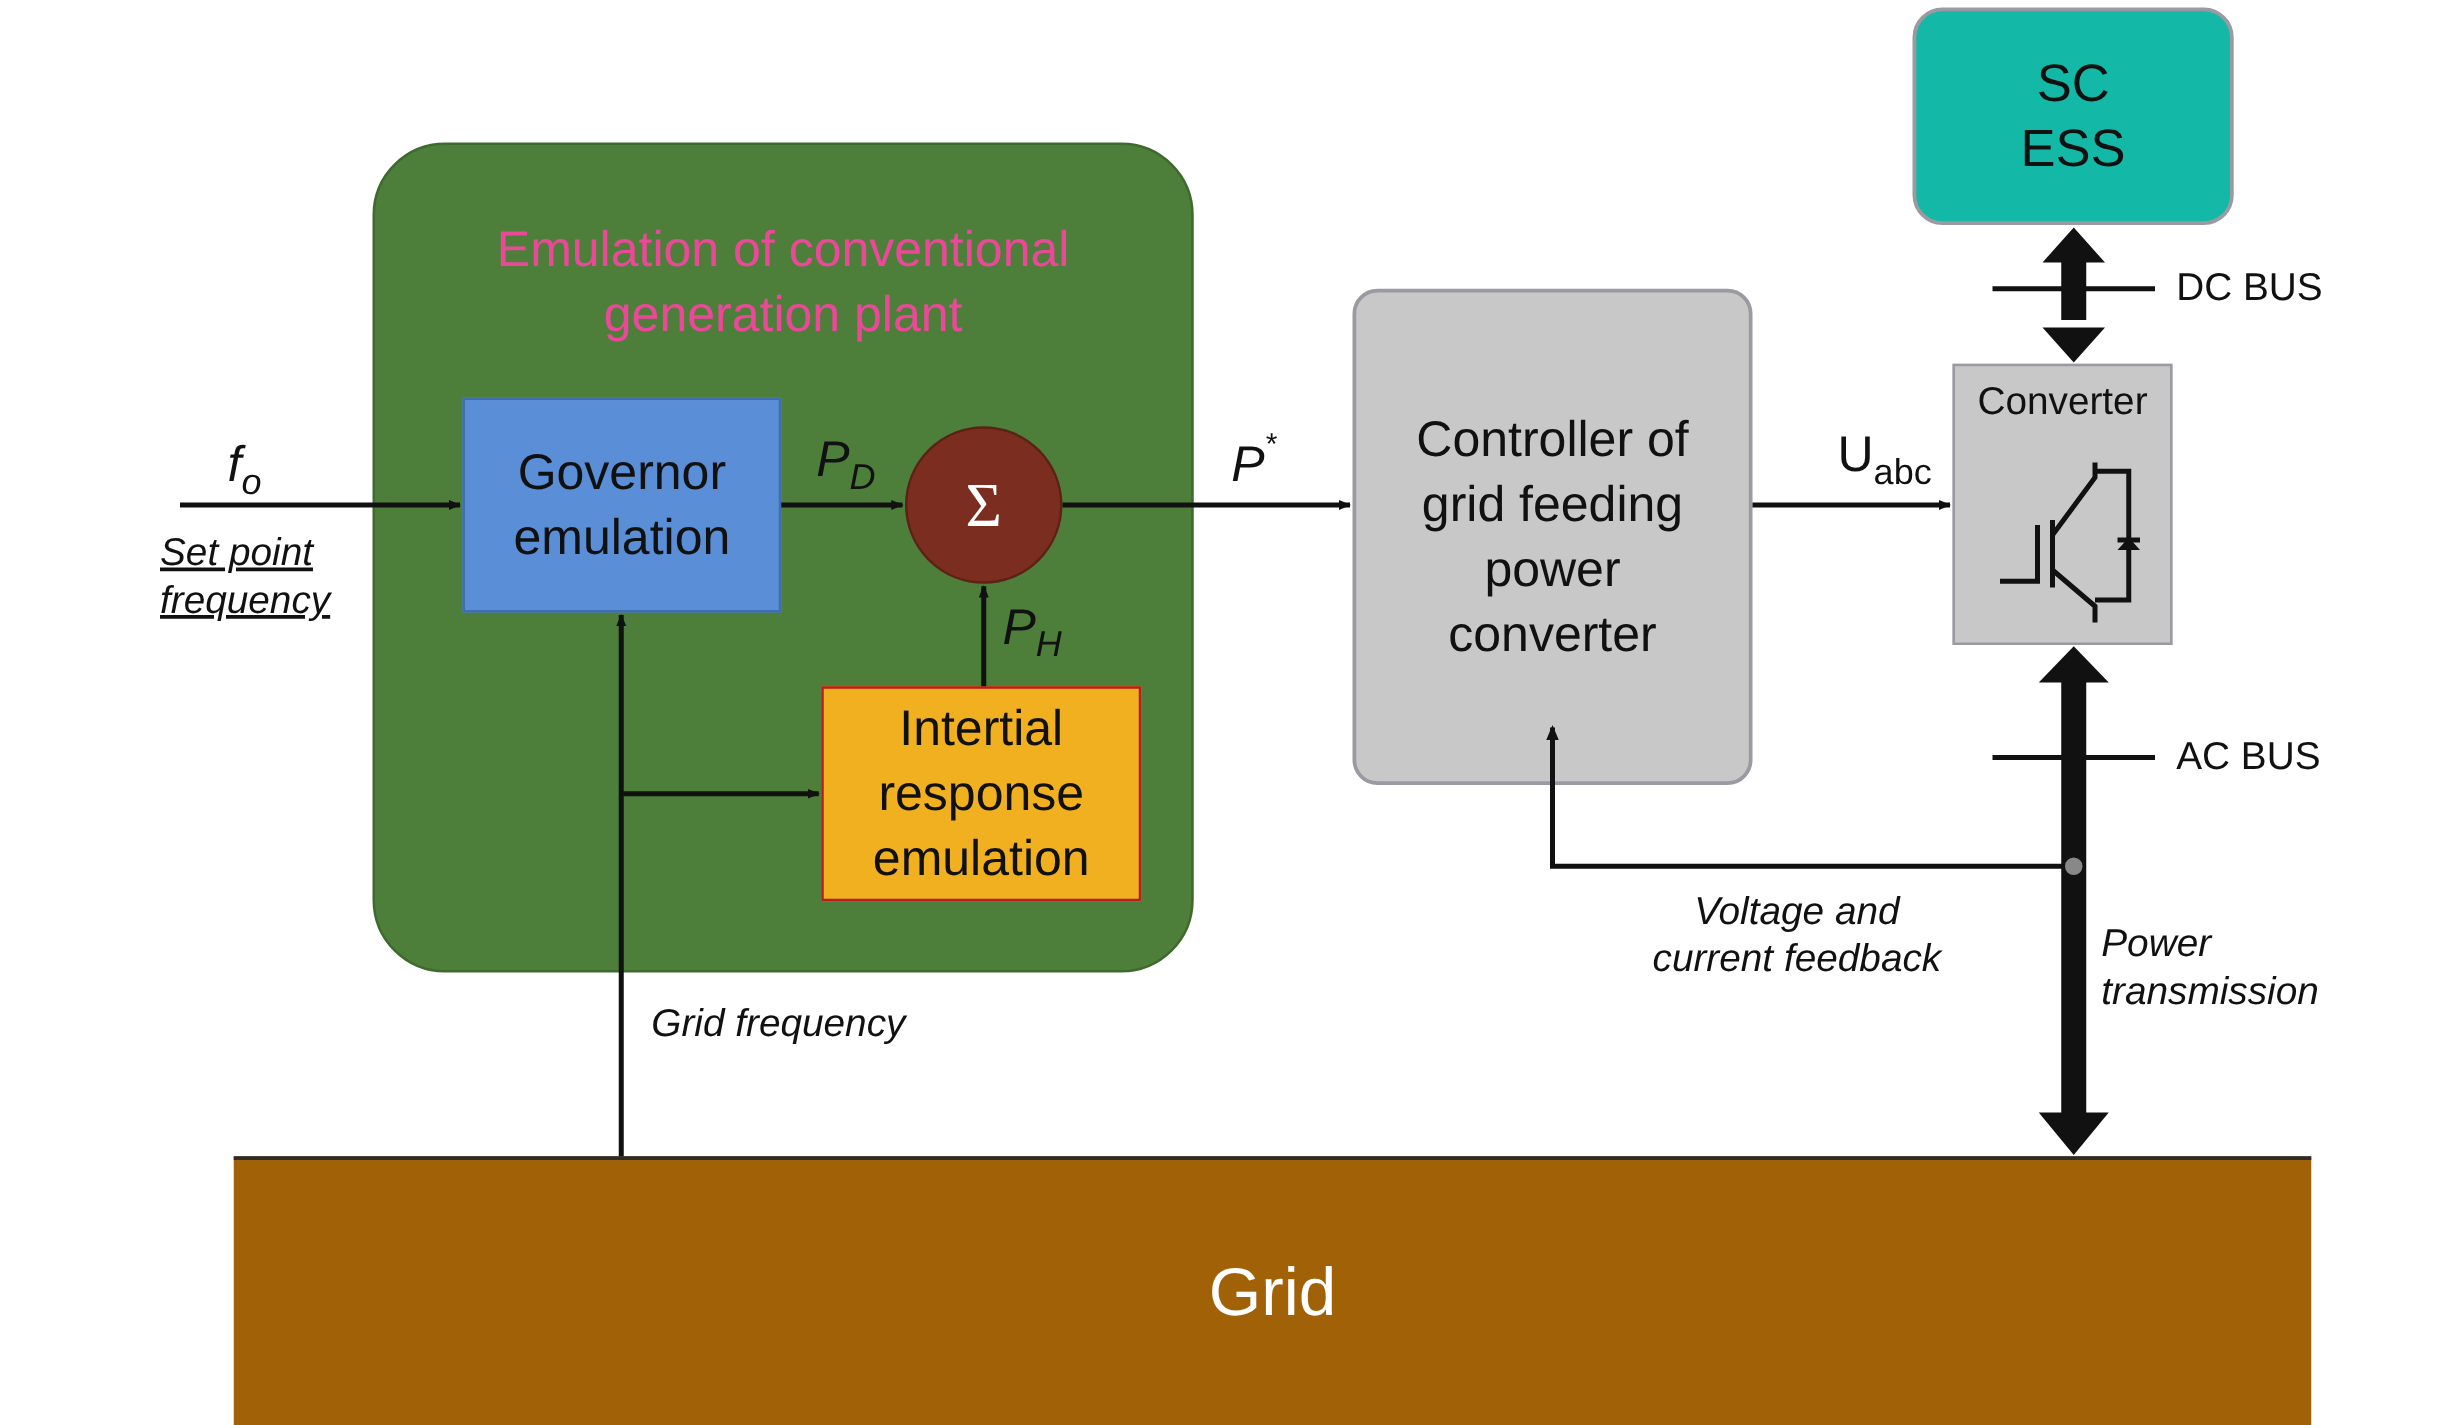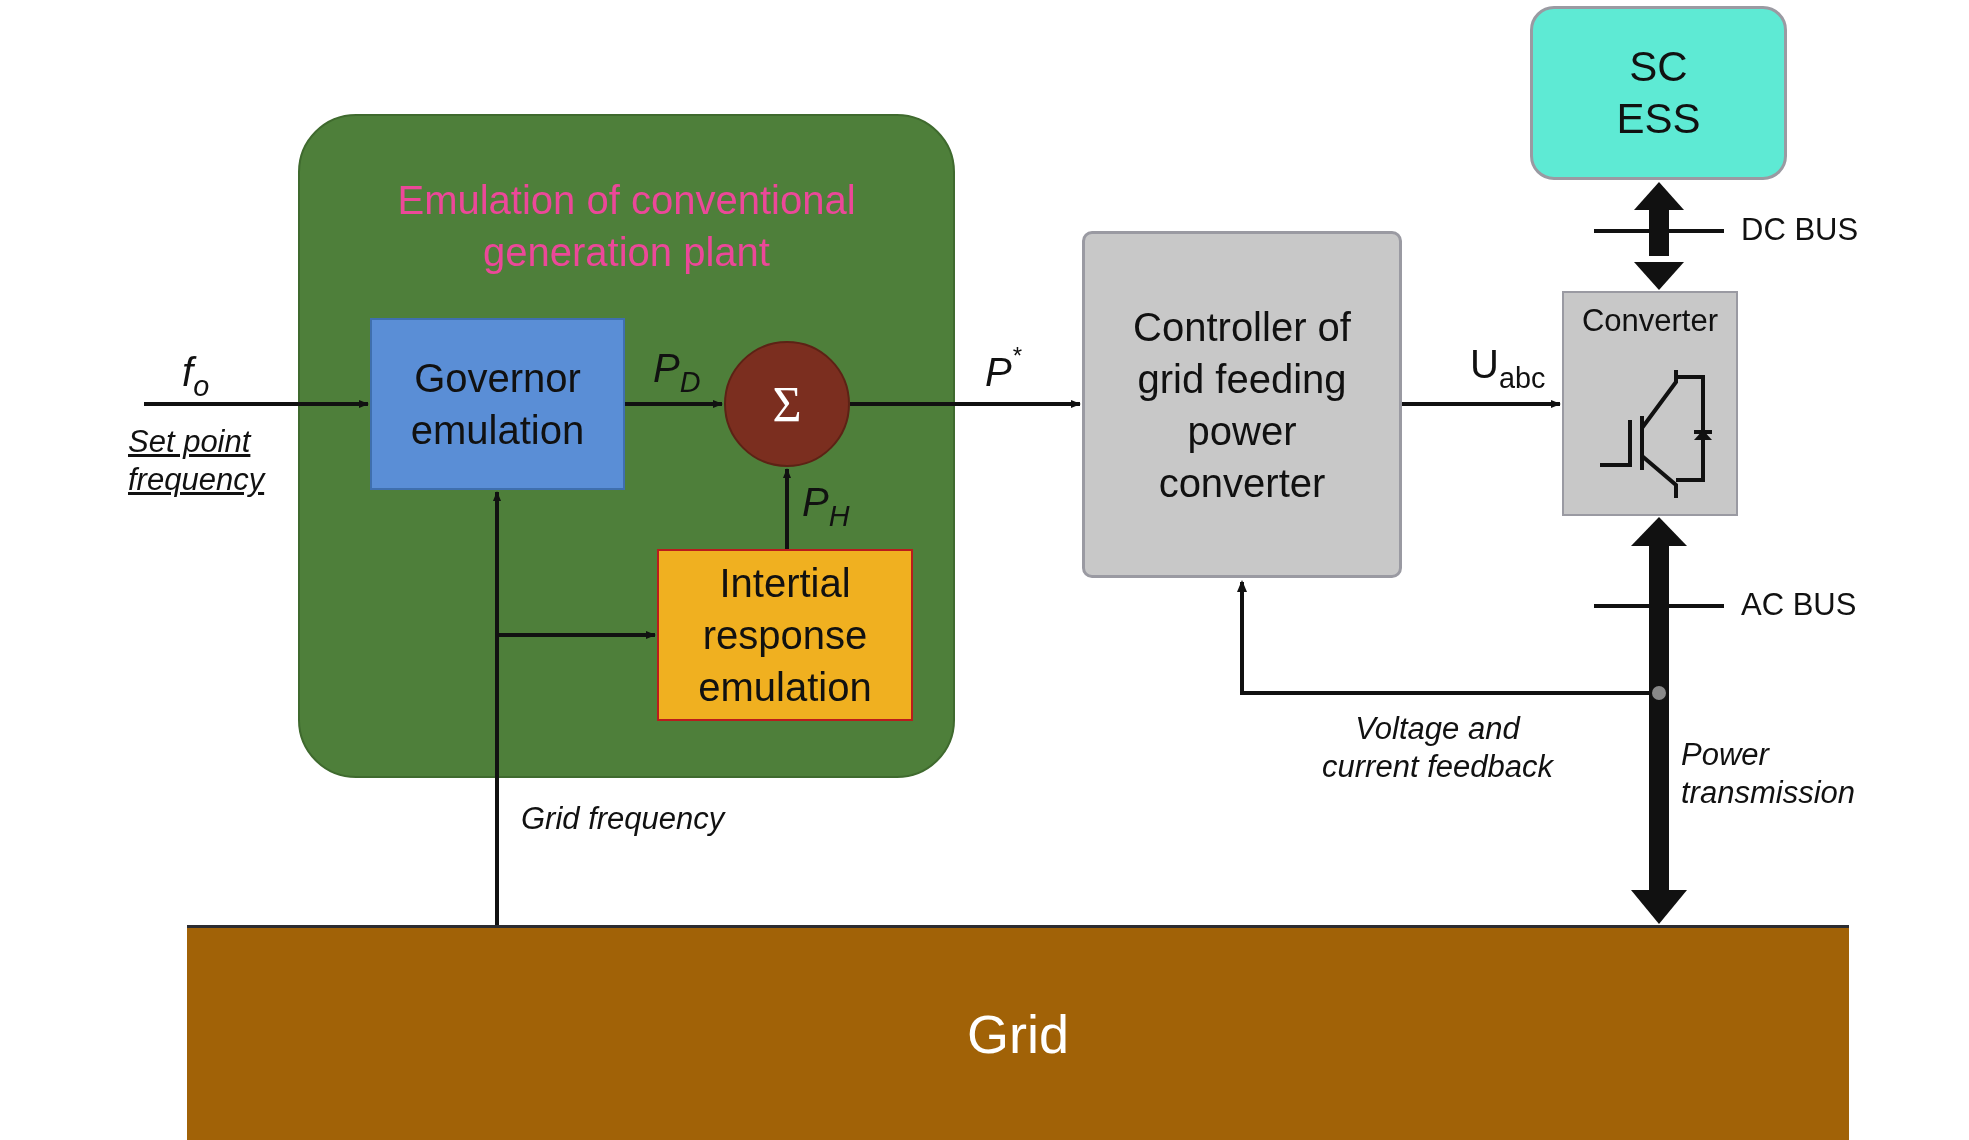--- a/index.html
+++ b/index.html
@@ -30,28 +30,28 @@
   <div class="box" style="left:724px;top:341px;width:126px;height:126px;border-radius:50%;background:#7b2e1f;border:2px solid #5c2215;color:#ffffff;font-family:'Liberation Serif',serif;font-size:50px;">
     <span>Σ</span>
   </div>
 
   <div class="box" style="left:657px;top:549px;width:256px;height:172px;background:#f0b020;border:2px solid #b91c1c;flex-direction:column;font-size:40px;line-height:52px;color:#111;">
     <div>Intertial</div>
     <div>response</div>
     <div>emulation</div>
   </div>
 
-  <div class="box" style="left:1082px;top:231px;width:320px;height:347px;background:#c8c8c8;border:3px solid #9a9aa2;border-radius:10px;flex-direction:column;font-size:40px;line-height:52px;color:#111;">
+  <div class="box" style="left:1082px;top:231px;width:320px;height:397px;background:#c8c8c8;border:3px solid #9a9aa2;border-radius:20px;flex-direction:column;font-size:40px;line-height:52px;color:#111;">
     <div>Controller of</div>
     <div>grid feeding</div>
     <div>power</div>
     <div>converter</div>
   </div>
 
-  <div class="box" style="left:1530px;top:6px;width:257px;height:174px;background:#5eead4;border:3px solid #9a9aa2;border-radius:24px;flex-direction:column;font-size:42px;line-height:52px;color:#111;">
+  <div class="box" style="left:1530px;top:6px;width:257px;height:174px;background:#14b8a6;border:3px solid #9a9aa2;border-radius:24px;flex-direction:column;font-size:42px;line-height:52px;color:#111;">
     <div>SC</div>
     <div>ESS</div>
   </div>
 
   <div class="box" style="left:1562px;top:291px;width:176px;height:225px;background:#c8c8c8;border:2px solid #9a9aa2;align-items:flex-start;">
     <div style="margin-top:10px;font-size:31px;color:#111;">Converter</div>
   </div>
 
   <div class="box" style="left:187px;top:925px;width:1662px;height:215px;background:#a16207;border-top:3px solid #2c2c30;color:#ffffff;font-size:54px;align-items:center;">
     <span>Grid</span>

